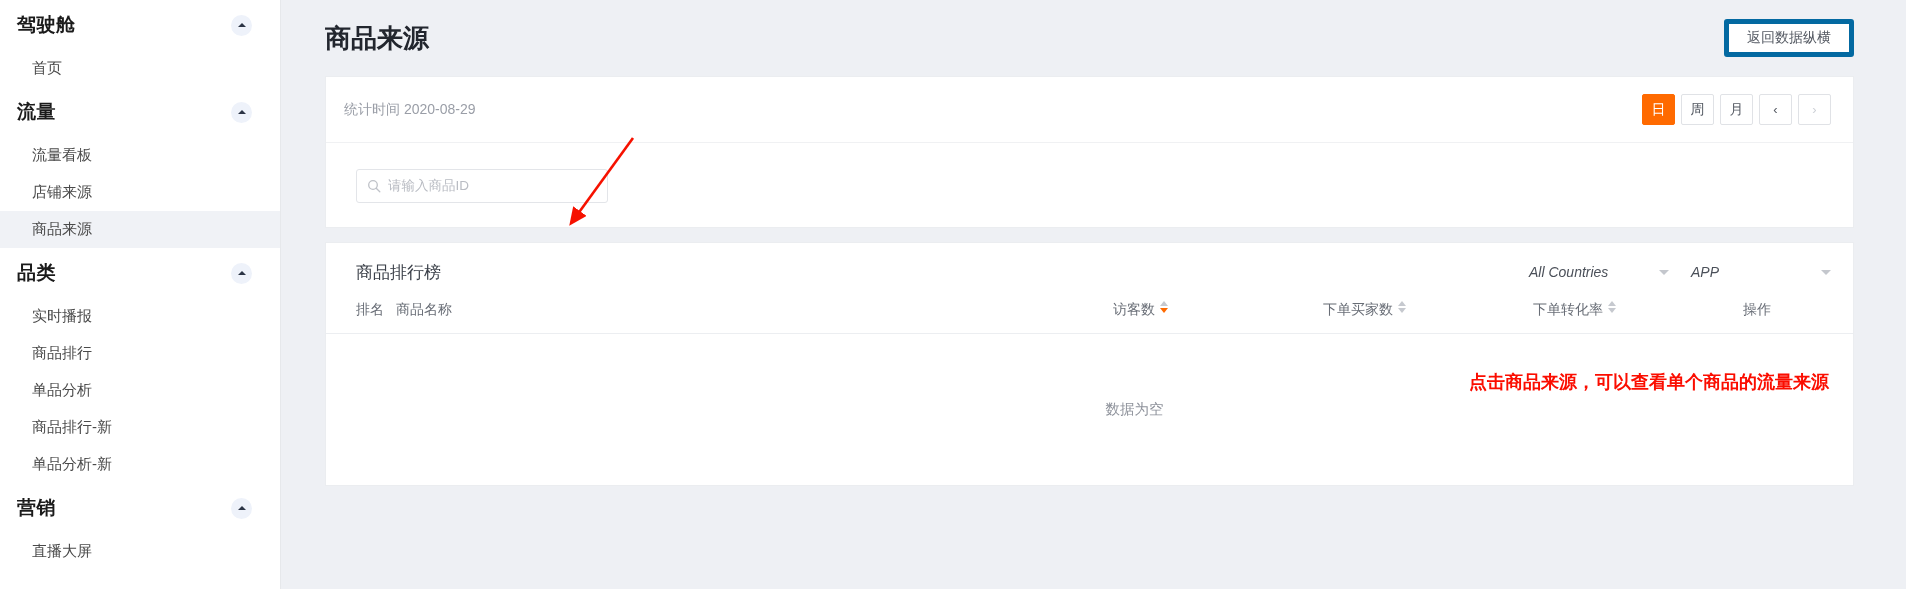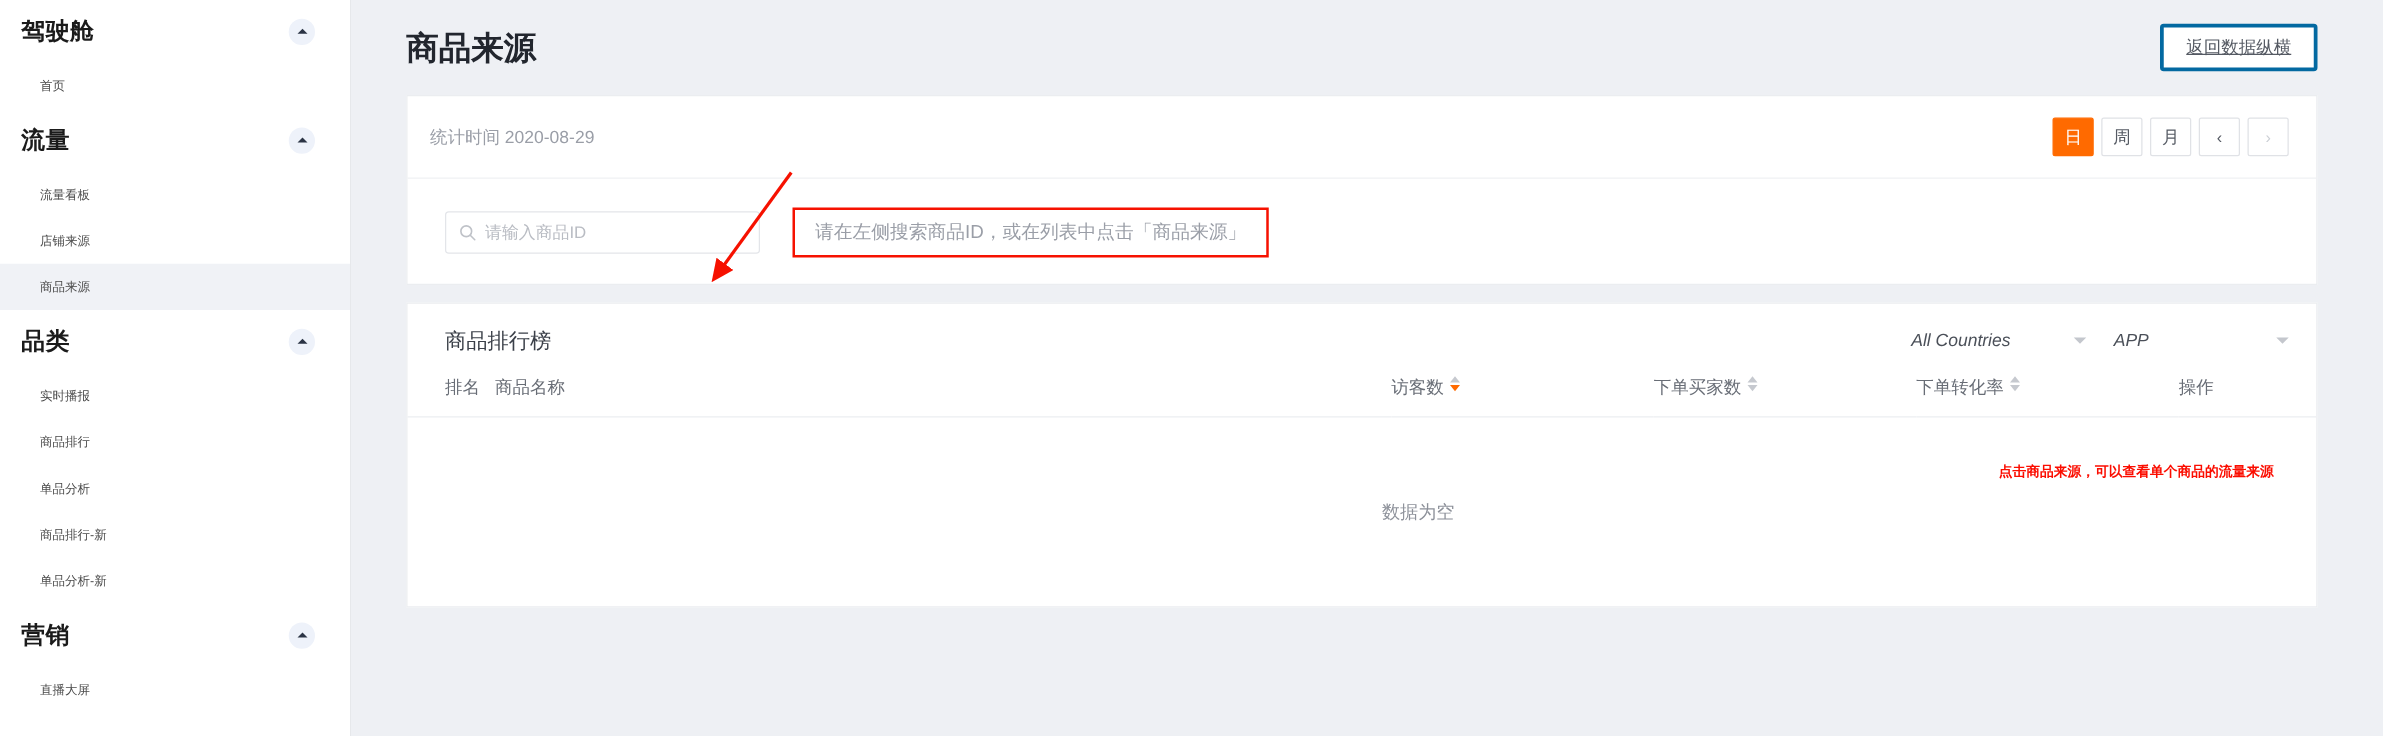--- a/index.html
+++ b/index.html
@@ -31,41 +31,41 @@
     background: #eef2fa; display: flex; align-items: center; justify-content: center;
   }
   .chev-badge .tri {
     width: 0; height: 0;
     border-left: 4px solid transparent;
     border-right: 4px solid transparent;
     border-bottom: 4px solid #2b3445;
   }
   .nav-item {
     height: 37px; display: flex; align-items: center;
-    padding-left: 32px; font-size: 10px; color: #4a4a4a;
+    padding-left: 32px; font-size: 15px; color: #4a4a4a;
     cursor: pointer;
   }
   .nav-item.active { background: #f0f2f6; }
 
   
   .main {
     flex: 1 1 auto; height: 589px; position: relative;
     background: #eef0f4;
     padding: 0 52px 0 22px;
     overflow: hidden;
   }
   .page-head {
     height: 76px; display: flex; align-items: center; justify-content: space-between;
     padding-left: 22px;
   }
   .page-title { font-size: 26px; font-weight: bold; color: #22262e; }
   .back-btn {
-    background: #ffffff; border: 3px solid #0369a1; border-radius: 3px;
+    background: #ffffff; border: 5px solid #0369a1; border-radius: 3px;
     height: 38px; padding: 0 18px; font-size: 14px; color: #555a63;
-    display: flex; align-items: center; cursor: pointer; text-decoration: underline;
+    display: flex; align-items: center; cursor: pointer;
   }
 
   .card {
     background: #ffffff; border: 1px solid #ebedf0;
     margin: 0 0 14px 22px;
   }
 
   
   .filter-card { height: 152px; position: relative; }
   .filter-top {
@@ -146,22 +146,22 @@
     border-right: 4px solid transparent; border-top: 5px solid #c6c9cf;
   }
   .sorter.desc-active .dn { border-top-color: #ff6a00; }
 
   .empty-wrap {
     height: 150px; display: flex; align-items: center; justify-content: center;
     position: relative;
   }
   .empty-text { font-size: 14.5px; color: #8d919a; margin-left: 90px; }
   .red-note {
-    position: absolute; right: 34px; top: 36px;
-    font-size: 11px; font-weight: bold; color: #fb0d00; white-space: nowrap;
+    position: absolute; right: 24px; top: 36px;
+    font-size: 18px; font-weight: bold; color: #fb0d00; white-space: nowrap;
   }
 
   
   .arrow-svg { position: absolute; left: 0; top: 0; pointer-events: none; }
 </style>
 </head>
 <body>
 
 <div class="app">
 
@@ -222,23 +222,20 @@
       </div>
       <div class="filter-body">
         <div class="search-box">
           <span class="mag">
             <svg width="14" height="14" viewBox="0 0 14 14">
               <circle cx="6" cy="6" r="4.3" fill="none" stroke="#bfc2c8" stroke-width="1.3"></circle>
               <line x1="9.2" y1="9.2" x2="12.8" y2="12.8" stroke="#bfc2c8" stroke-width="1.3" stroke-linecap="round"></line>
             </svg>
           </span>
           <input type="text" id="search-input" placeholder="请输入商品ID" style="">
-        </div>
-        <div class="hint-box">
-          <span class="hint-text">请在左侧搜索商品ID，或在列表中点击「商品来源」</span>
         </div>
       </div>
     </section>
 
     <section class="card rank-card">
       <div class="rank-head">
         <div class="rank-title">商品排行榜</div>
         <div class="selects" id="selects">
             <div class="sel">
               <span>All Countries</span>

